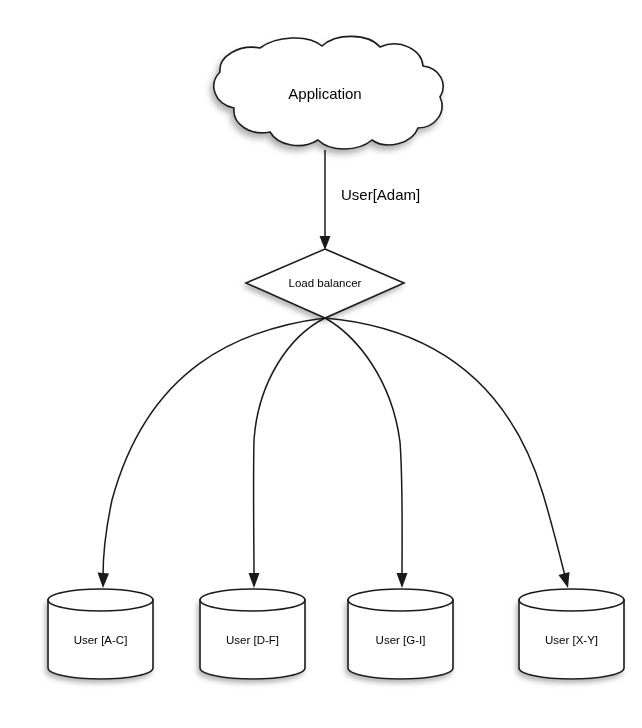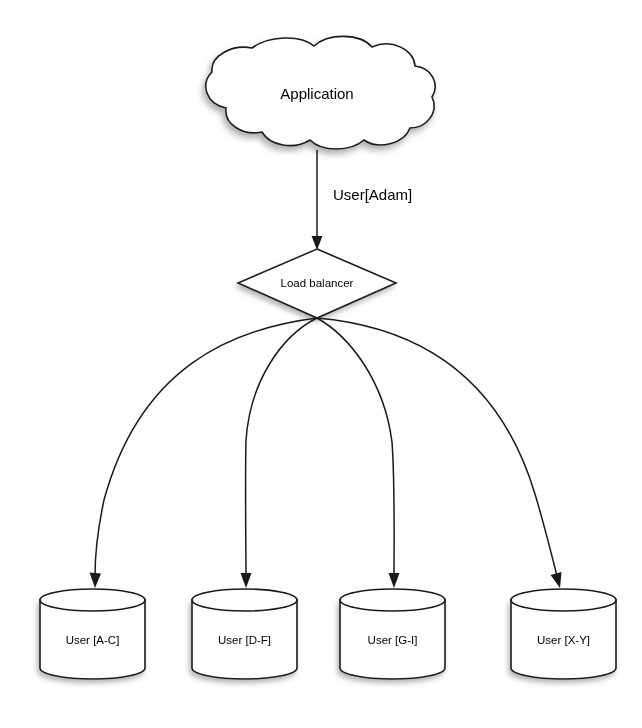--- a/index.html
+++ b/index.html
@@ -9,21 +9,21 @@
   }
   body {
     width: 642px;
     height: 728px;
     position: relative;
     overflow: hidden;
     font-family: "Liberation Sans", sans-serif;
   }
   #diagram-root {
     position: absolute;
-    left: 0;
+    left: 8px;
     top: 0;
     width: 612px;
     height: 728px;
   }
   svg#diagram-canvas {
     display: block;
     width: 642px;
     height: 728px;
   }
   .node-shape {

